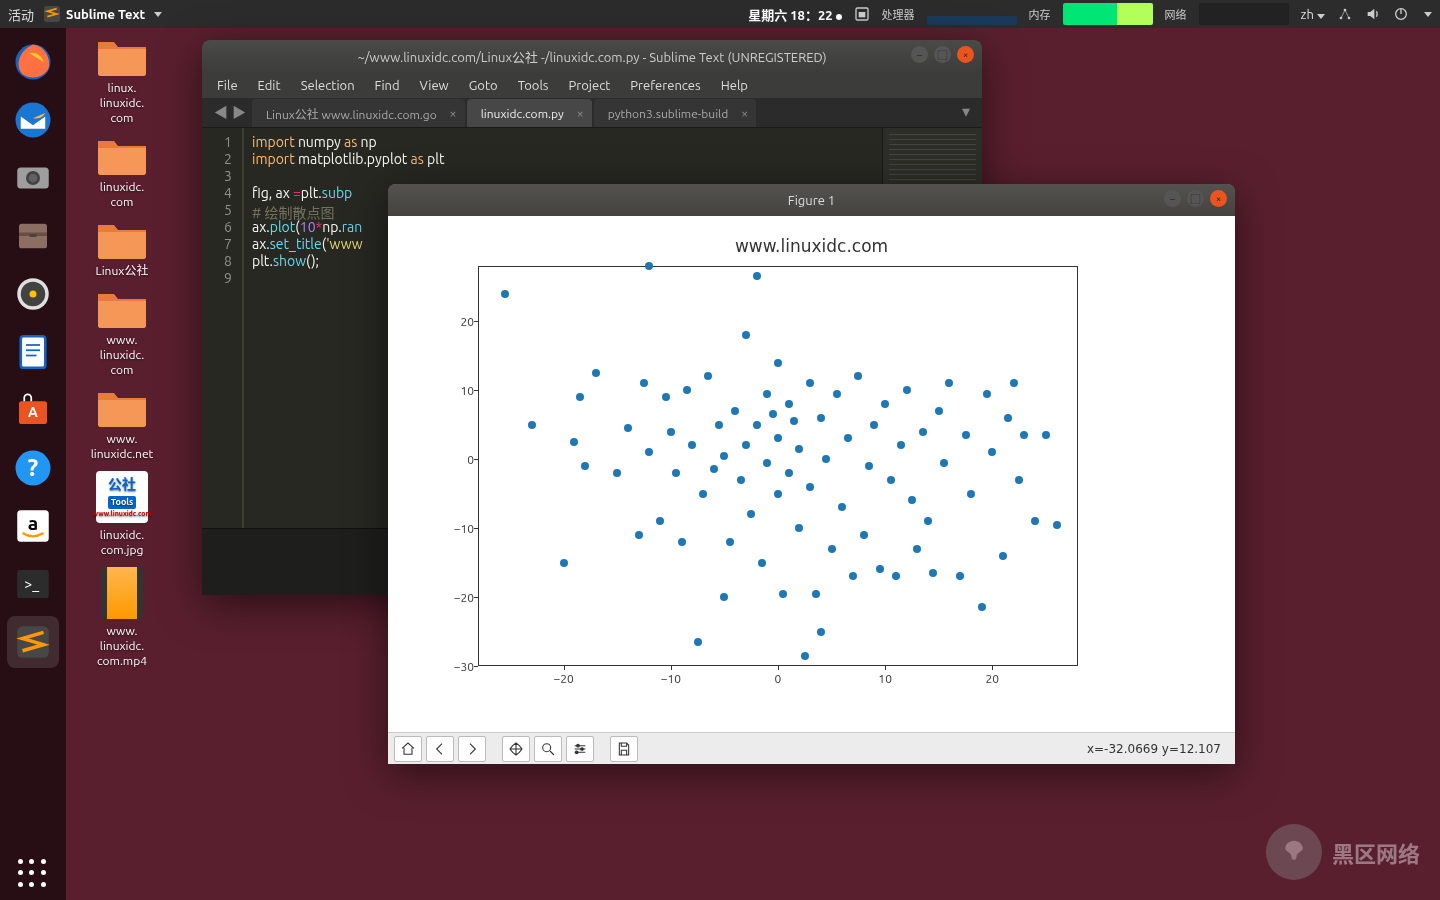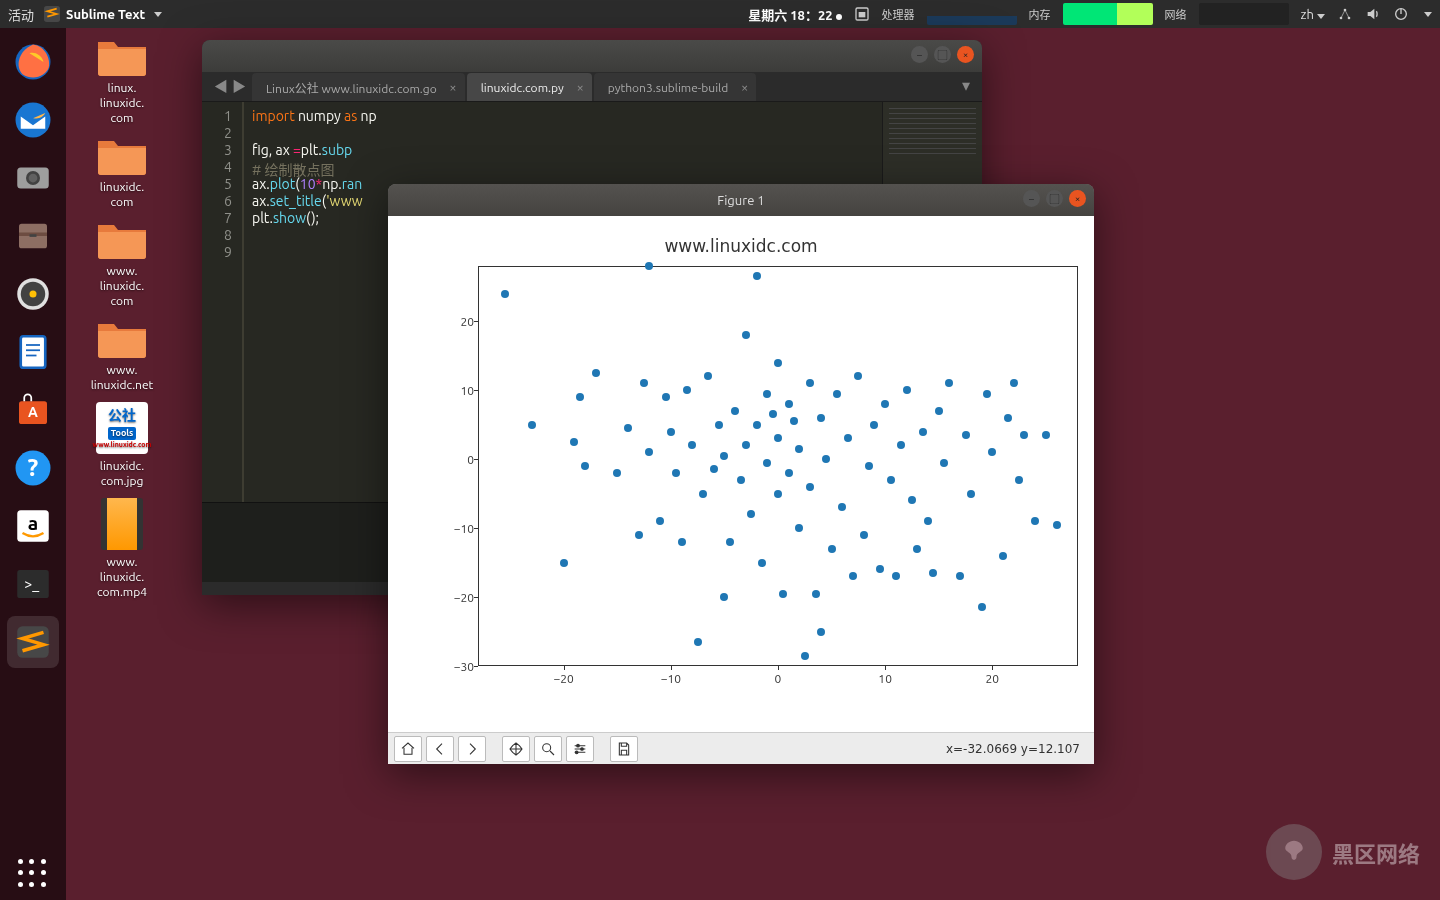--- a/index.html
+++ b/index.html
@@ -48,27 +48,27 @@
 .navarrows{display:flex;align-items:center;color:#888;padding:0 6px 6px;gap:4px;font-size:14px}
 .tab{height:28px;padding:0 28px 0 14px;font-size:12px;color:#aaa;display:flex;align-items:center;position:relative;background:#353535;border-radius:4px 4px 0 0;margin-right:2px}
 .tab.active{background:#474747;color:#eee}
 .tab .x{position:absolute;right:8px;color:#888;font-size:13px}
 .tabrow .more{margin-left:auto;padding:0 12px 6px;color:#888}
 .editor{display:flex;height:400px;background:#272822;font-family:Consolas,monospace;font-size:14px}
 .gutter{width:42px;text-align:right;padding:6px 10px 0 0;color:#8f908a;background:#272822;border-right:2px solid #3e3d32}
 .gutter div{height:17px}
 .code{flex:1;padding:6px 0 0 8px;color:#f8f8f2;position:relative}
 .code .ln{height:17px;white-space:pre}
-.c-comment{color:#75715e}.c-kw{color:#f97316}.c-op{color:#f92672}.c-str{color:#e6db74}.c-num{color:#ae81ff}.c-fn{color:#66d9ef}
+.c-comment{color:#75715e}.c-kw{color:#fdba74}.c-op{color:#f92672}.c-str{color:#e6db74}.c-num{color:#ae81ff}.c-fn{color:#66d9ef}
 .minimap{width:100px;background:#2d2e27;border-left:1px solid #1a1a1a}
 .minimap-content{margin:6px;height:50px;background:linear-gradient(#444 1px,transparent 1px) 0 0/100% 5px}
 .console{height:80px;background:#1e1f1c;border-top:1px solid #111}
 
 
-.figure{left:388px;top:184px;width:706px;height:580px;background:#737373}
+.figure{left:388px;top:184px;width:847px;height:580px;background:#737373}
 .figure .titlebar{background:linear-gradient(#54524f,#454340);color:#ddd}
 .figure .winbtns .close{background:#e95420}
 .plotarea{background:#fff;height:516px;position:relative;padding:20px 30px 10px 30px}
 .chart-title{text-align:center;font-size:17px;color:#333;font-family:"DejaVu Sans",sans-serif}
 .axes{position:absolute;left:90px;top:50px;width:600px;height:400px;border:1px solid #333}
 .ytick{position:absolute;left:50px;width:36px;text-align:right;font-size:12px;color:#333;transform:translateY(-50%)}
 .yt-mark{position:absolute;left:86px;width:4px;height:1px;background:#333}
 .xtick{position:absolute;top:456px;font-size:12px;color:#333;transform:translateX(-50%)}
 .xt-mark{position:absolute;top:450px;width:1px;height:4px;background:#333}
 .pt{position:absolute;width:8px;height:8px;border-radius:50%;background:#1f77b4;transform:translate(-50%,-50%)}
@@ -235,20 +235,27 @@
           <path d="M2 6h16l4 5h28v26a3 3 0 01-3 3H5a3 3 0 01-3-3z" fill="#e77a3c"></path>
           <path d="M2 13h48v24a3 3 0 01-3 3H5a3 3 0 01-3-3z" fill="#f59756"></path>
         </svg></div>
       <div>linuxidc.<br>com</div>
     </div>
     <div class="dicon">
       <div class="folder"><svg viewBox="0 0 52 40">
           <path d="M2 6h16l4 5h28v26a3 3 0 01-3 3H5a3 3 0 01-3-3z" fill="#e77a3c"></path>
           <path d="M2 13h48v24a3 3 0 01-3 3H5a3 3 0 01-3-3z" fill="#f59756"></path>
         </svg></div>
+      <div>Linux公社</div>
+    </div>
+    <div class="dicon">
+      <div class="folder"><svg viewBox="0 0 52 40">
+          <path d="M2 6h16l4 5h28v26a3 3 0 01-3 3H5a3 3 0 01-3-3z" fill="#e77a3c"></path>
+          <path d="M2 13h48v24a3 3 0 01-3 3H5a3 3 0 01-3-3z" fill="#f59756"></path>
+        </svg></div>
       <div>www.<br>linuxidc.<br>com</div>
     </div>
     <div class="dicon">
       <div class="folder"><svg viewBox="0 0 52 40">
           <path d="M2 6h16l4 5h28v26a3 3 0 01-3 3H5a3 3 0 01-3-3z" fill="#e77a3c"></path>
           <path d="M2 13h48v24a3 3 0 01-3 3H5a3 3 0 01-3-3z" fill="#f59756"></path>
         </svg></div>
       <div>www.<br>linuxidc.net</div>
     </div>
     <div class="dicon">
@@ -260,26 +267,39 @@
       <div>linuxidc.<br>com.jpg</div>
     </div>
     <div class="dicon">
       <div class="vid"></div>
       <div>www.<br>linuxidc.<br>com.mp4</div>
     </div>
   </div>
 
 <div class="win sublime">
   <div class="titlebar">
+    <span>~/www.linuxidc.com/Linux公社 -/linuxidc.com.py - Sublime Text (UNREGISTERED)</span>
     <div class="winbtns">
       <span>–</span>
       <span>▢</span>
       <span class="close">×</span>
     </div>
   </div>
+  <div class="menubar" id="menubar">
+      <span>File</span>
+      <span>Edit</span>
+      <span>Selection</span>
+      <span>Find</span>
+      <span>View</span>
+      <span>Goto</span>
+      <span>Tools</span>
+      <span>Project</span>
+      <span>Preferences</span>
+      <span>Help</span>
+    </div>
   <div class="tabrow" id="tabrow">
     <div class="navarrows">
         <span>◀</span>
         <span>▶</span>
       </div>
   <div class="tab">
         <span>Linux公社 www.linuxidc.com.go</span>
         <span class="x">×</span>
       </div>
       <div class="tab active">
@@ -299,20 +319,21 @@
         <div>3</div>
         <div>4</div>
         <div>5</div>
         <div>6</div>
         <div>7</div>
         <div>8</div>
         <div>9</div>
       </div>
     <div class="code">
       <div class="ln"><span class="c-kw">import</span> numpy <span class="c-kw">as</span> np</div>
+      <div class="ln"><span class="c-kw">import</span> matplotlib.pyplot <span class="c-kw">as</span> plt</div>
       <div class="ln"> </div>
       <div class="ln">fig, ax <span class="c-op">=</span>plt.<span class="c-fn">subp</span></div>
       <div class="ln"><span class="c-comment"># 绘制散点图</span></div>
       <div class="ln">ax.<span class="c-fn">plot</span>(<span class="c-num">10</span><span class="c-op">*</span>np.<span class="c-fn">ran</span></div>
       <div class="ln">ax.<span class="c-fn">set_title</span>(<span class="c-str">'www</span></div>
       <div class="ln">plt.<span class="c-fn">show</span>();</div>
     </div>
     <div class="minimap">
         <div class="minimap-content"></div>
       </div>

